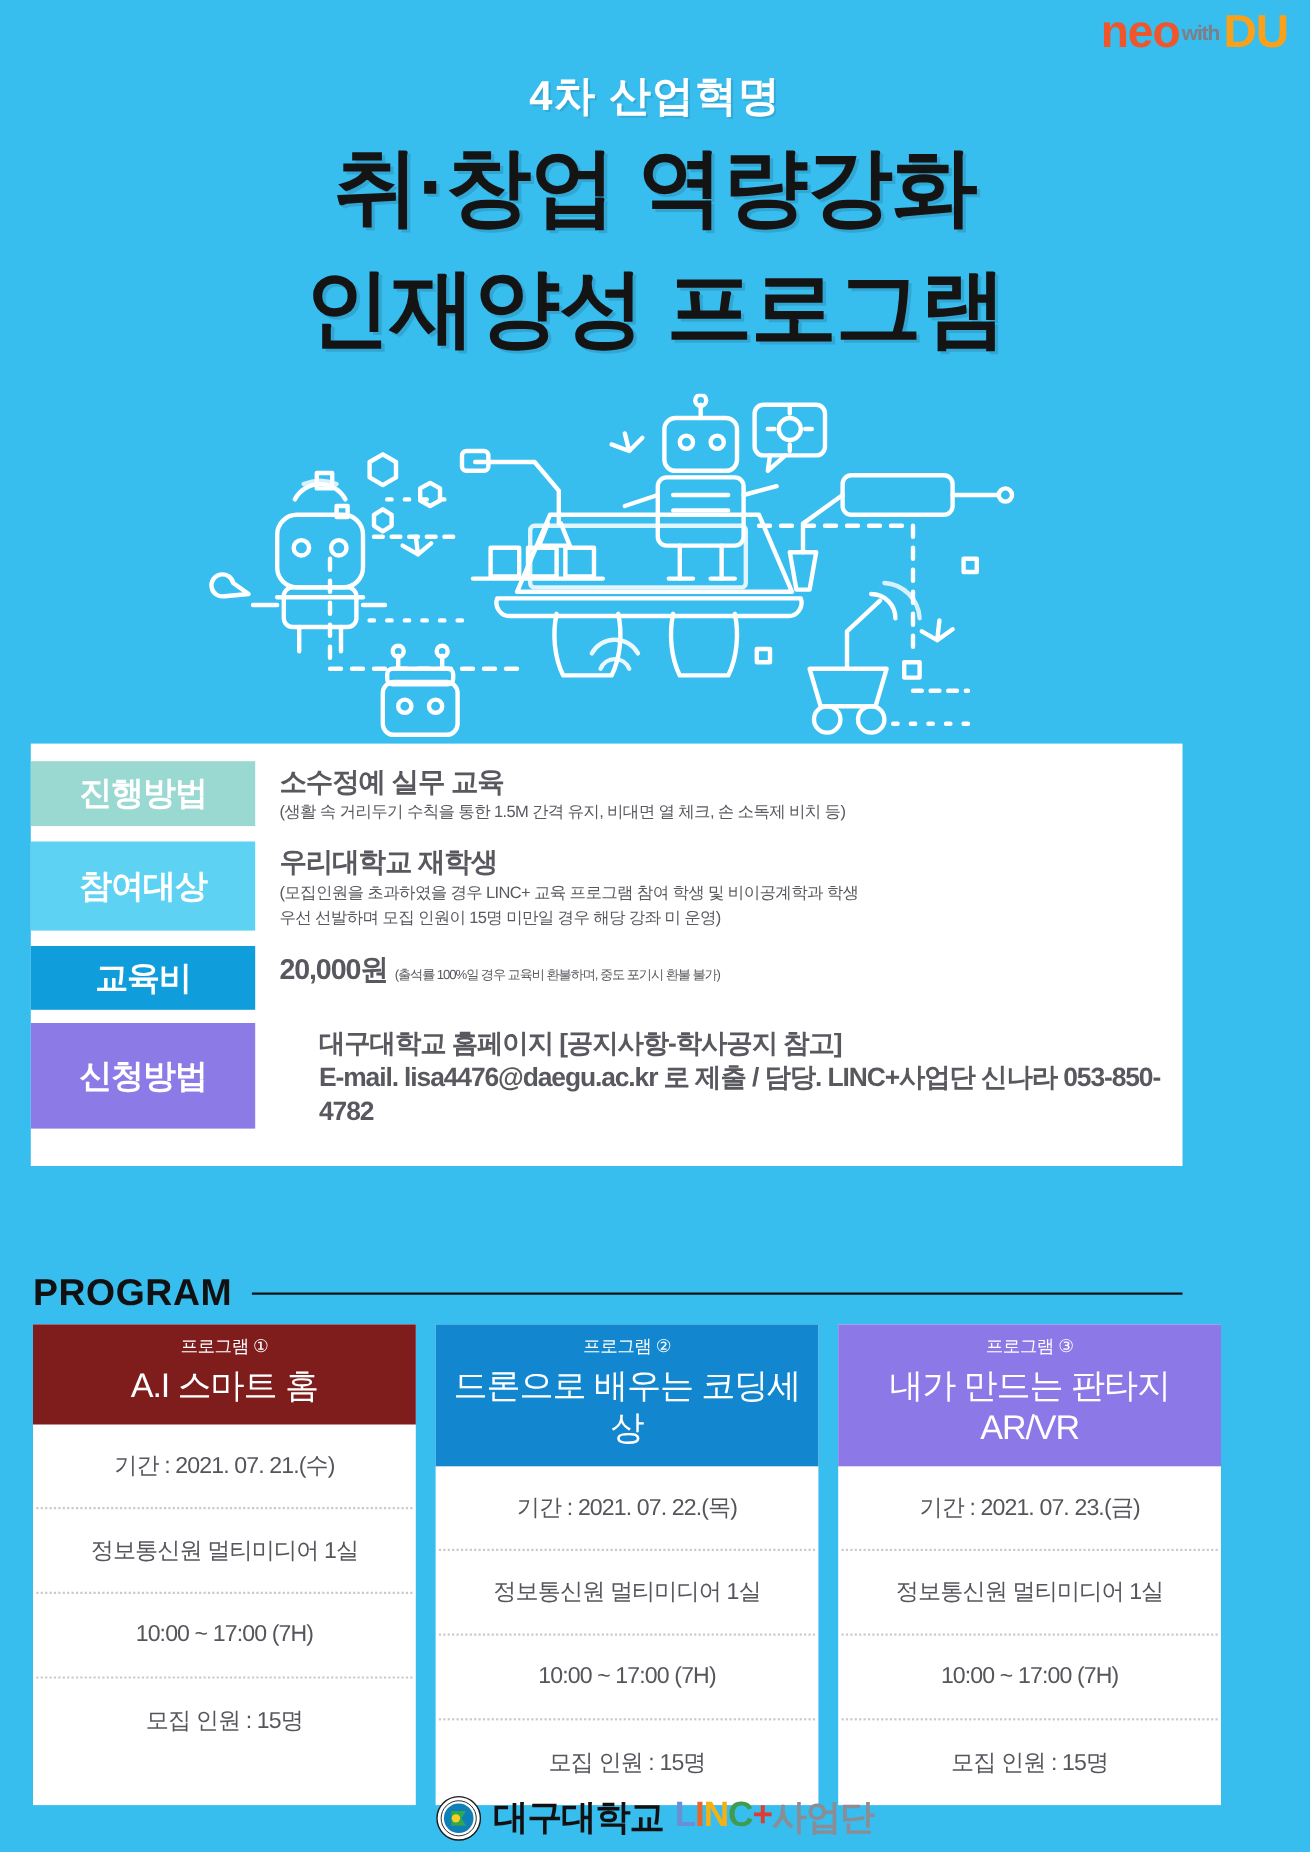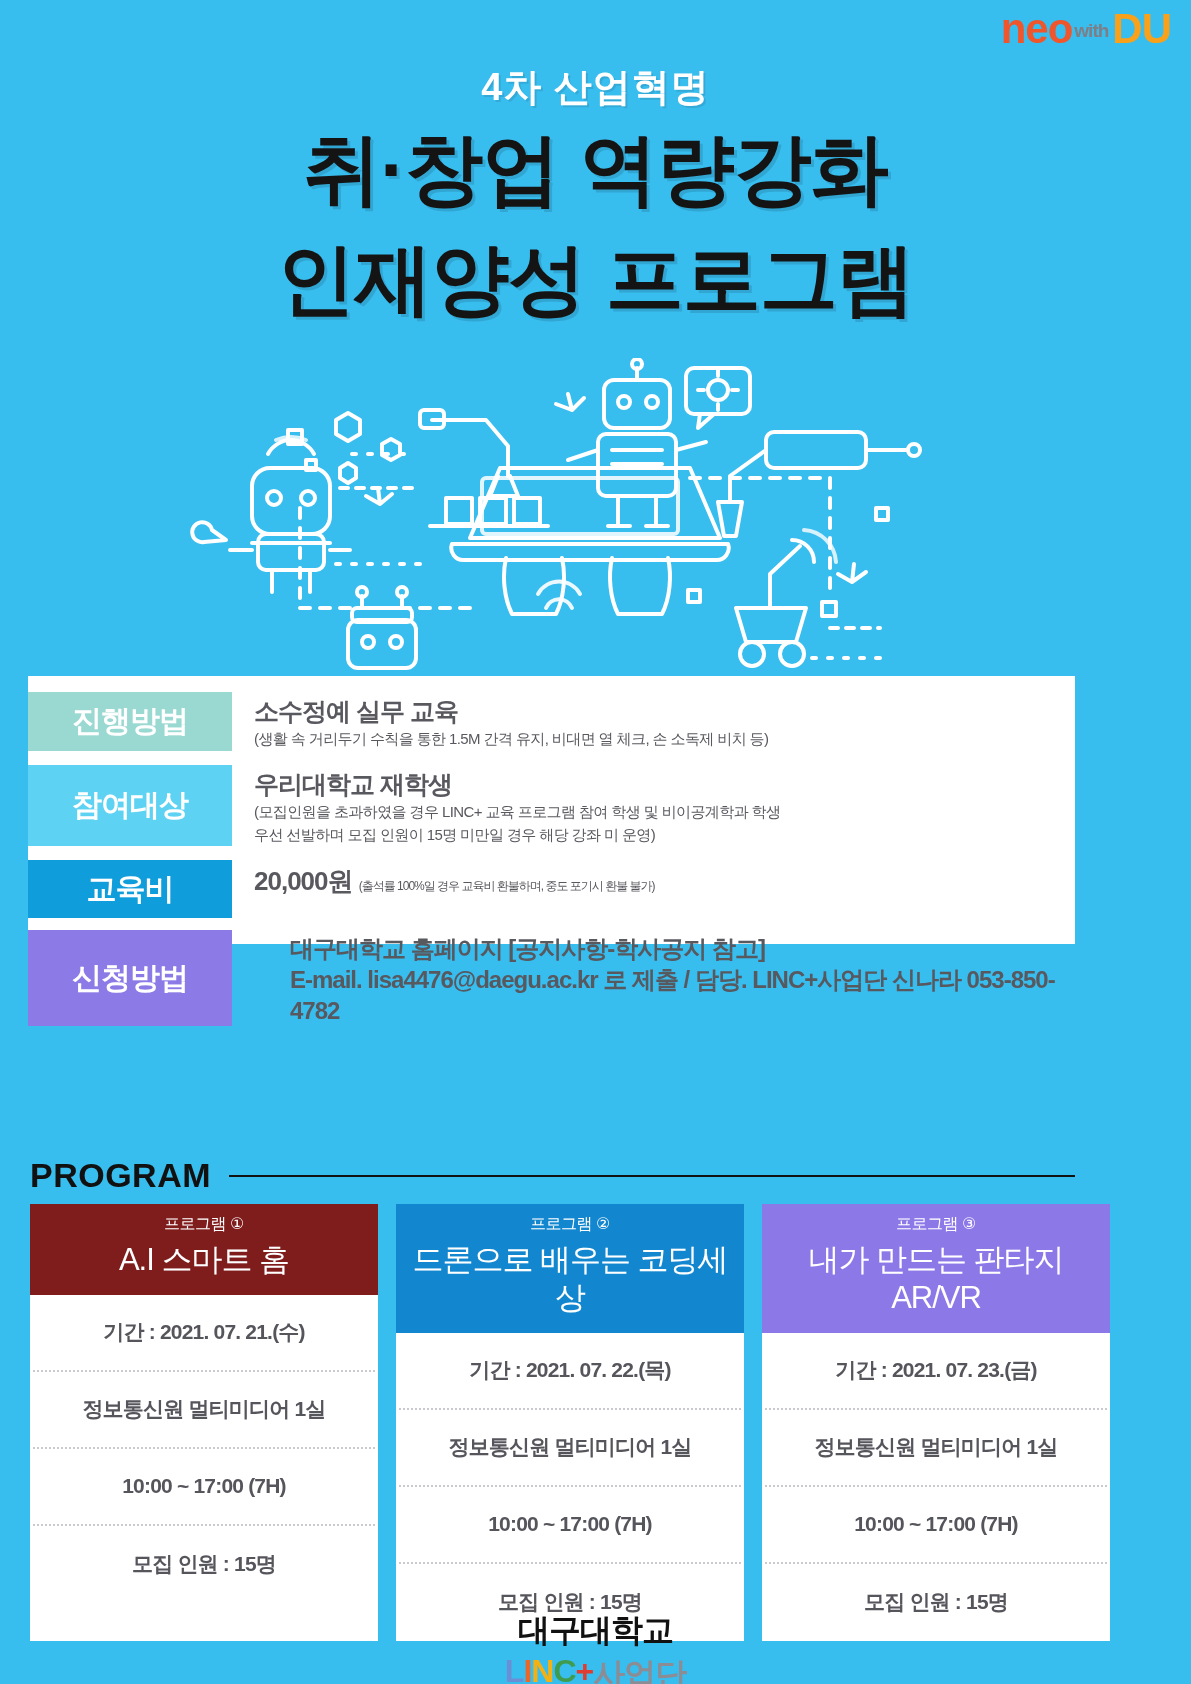--- a/index.html
+++ b/index.html
@@ -36,21 +36,21 @@
     font-size:78px; font-weight:bold; color:#141414; letter-spacing:-1px;
     line-height:1.15; margin-top:20px;
     text-shadow:3px 3px 0 rgba(0,0,0,.12);
   }
 
   
   .illustration{ position:absolute; top:358px; left:0; width:1191px; height:320px; }
 
   
   .info-panel{
-    position:absolute; left:28px; top:676px; width:1047px; height:268px;
+    position:absolute; left:28px; top:676px; width:1047px; height:384px;
     background:#ffffff;
   }
   .info-row{ position:relative; display:flex; }
   .info-label{
     width:204px; min-height:58px; flex:0 0 204px;
     display:flex; align-items:center; justify-content:center;
     color:#ffffff; font-size:30px; font-weight:bold; letter-spacing:-1px;
   }
   .lab-teal{ background:#9ad8d2; }
   .lab-cyan{ background:#5ed2f2; }
@@ -83,32 +83,32 @@
   }
   .card{ width:348px; background:#ffffff; }
   .card-head{
     padding:10px 6px 16px; text-align:center; color:#ffffff;
   }
   .ch-cyan{ background:#7f1d1d; }
   .ch-blue{ background:#1287cf; }
   .ch-purple{ background:#8d78e8; }
   .card-tag{ font-size:16px; letter-spacing:-0.5px; margin-bottom:6px; }
   .card-title{ font-size:31px; font-weight:normal; letter-spacing:-1px; line-height:1.22; }
-  .card-body{ padding:0 3px;font-weight:bold; }
+  .card-body{ padding:0 3px; }
   .card-row{
     height:77px; display:flex; align-items:center; justify-content:center;
     font-size:21px; color:#55555c; letter-spacing:-0.8px;
     border-bottom:2px dotted #c9c9cf;
   }
   .card-row:last-child{ border-bottom:none; }
 
   
   .footer{
     position:absolute; left:0; bottom:0; width:1191px; height:63px;
-    display:flex; align-items:center; justify-content:center; flex-direction:column;
+    display:flex; align-items:center; justify-content:center; gap:10px;
   }
   .seal{ width:42px; height:42px; }
   .du-name{ font-size:32px; font-weight:bold; color:#111111; letter-spacing:-1px; }
   .linc{ font-size:32px; font-weight:bold; letter-spacing:-1px; display:flex; }
   .linc .l1{color:#6b8fd4;} .linc .l2{color:#e8682c;} .linc .l3{color:#f5b014;}
   .linc .l4{color:#3f9c4f;} .linc .l5{color:#e03c31;} .linc .l6{color:#8c8c94;}
 </style>
 </head>
 <body>
 

